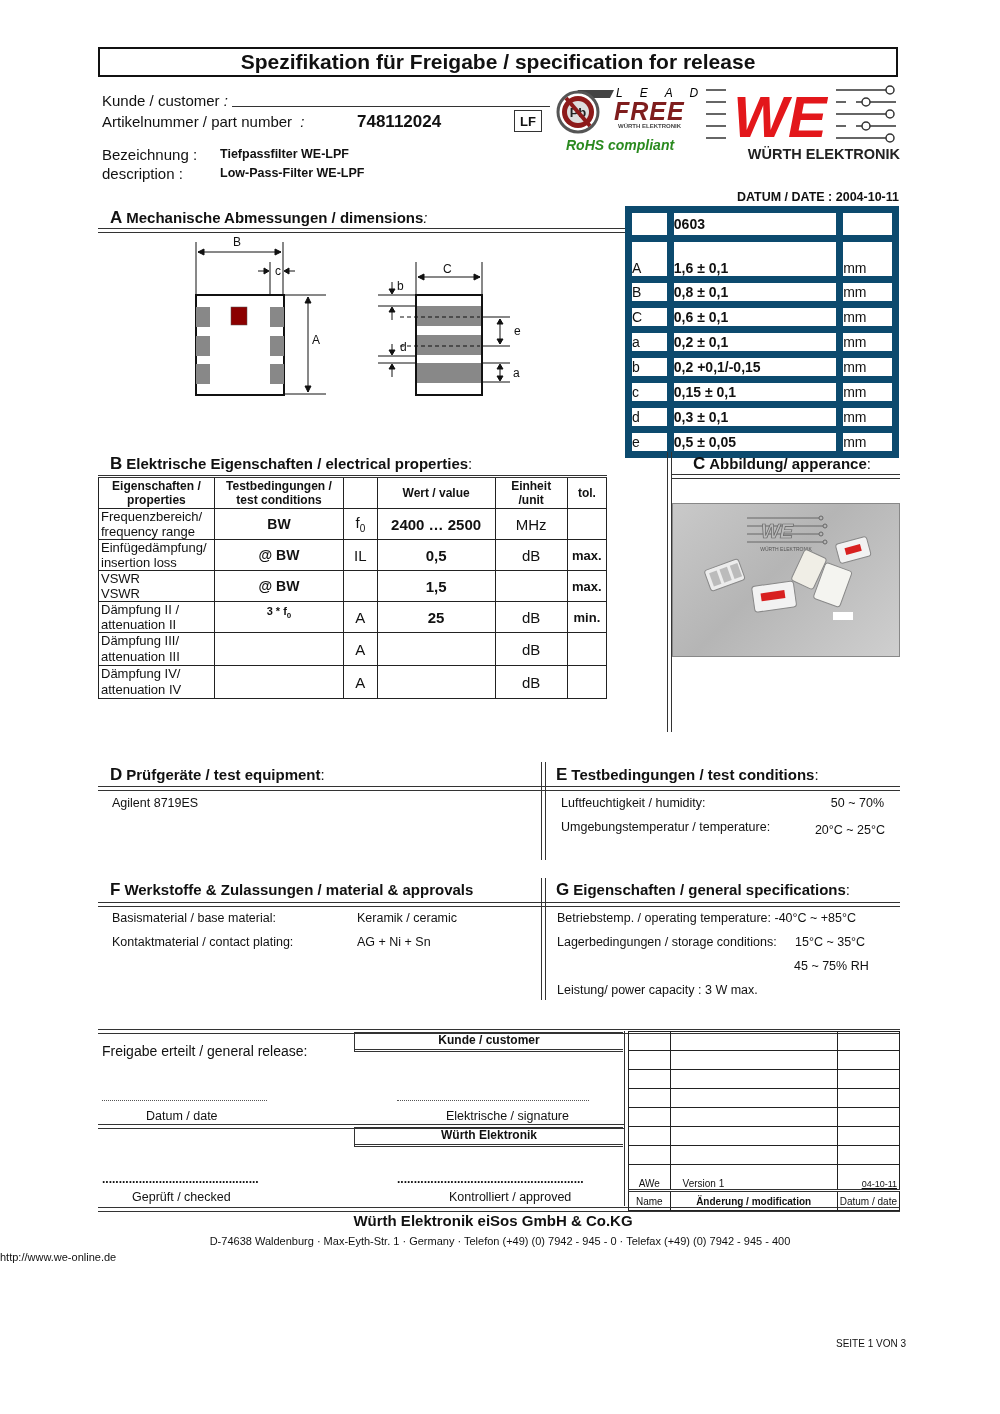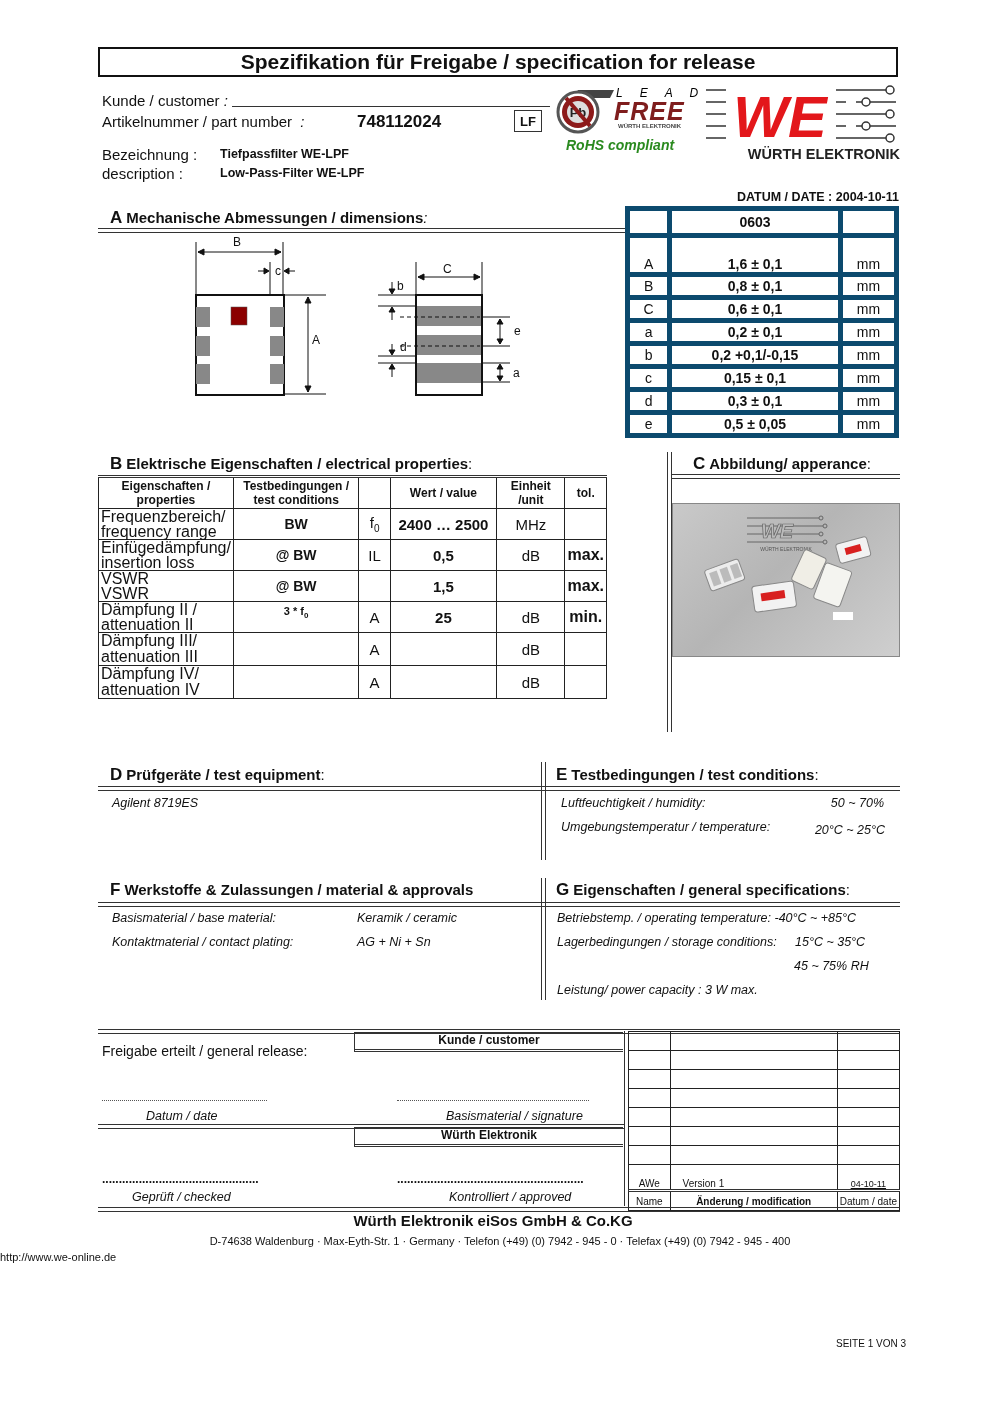--- a/index.html
+++ b/index.html
@@ -5,25 +5,25 @@
   html,body{margin:0;padding:0;background:#fff;}
   body{width:1000px;height:1414px;position:relative;font-family:"Liberation Sans",sans-serif;color:#111;overflow:hidden;}
   .abs{position:absolute;}
   .b{font-weight:bold;}
   .title-box{left:98px;top:47px;width:800px;height:30px;border:2px solid #111;box-sizing:border-box;display:flex;align-items:center;justify-content:center;font-size:21px;font-weight:bold;}
   .lbl{font-size:14px;}
   .sec-title{font-size:15px;font-weight:bold;}
   .sec-letter{font-size:17px;font-weight:bold;margin-right:4px;}
   .dbl{height:3px;border-top:1px solid #333;border-bottom:1px solid #333;}
   table{border-collapse:collapse;}
-  .dim td{border:5px solid #0c4a6e;height:18px;font-size:14px;text-align:center;padding:0;}
-  .el td{border:1px solid #222;font-size:16px;padding:0 2px;}
+  .dim td{border:7px solid #0c4a6e;height:18px;font-size:14px;padding:0;}
+  .el td{border:1px solid #222;font-size:13px;padding:0 2px;}
   .el th{border:1px solid #222;font-size:12px;font-weight:bold;padding:0 2px;}
   .vline{width:3px;border-left:1px solid #333;border-right:1px solid #333;}
-  .small{font-size:12.5px;font-style:italic;}
+  .small{font-size:12.5px;}
   .rev td{border:1px solid #222;height:18px;font-size:10px;padding:0 2px;}
   .dots{border-bottom:1px dotted #555;}
 </style>
 </head>
 <body>
 
 <div class="abs title-box">Spezifikation für Freigabe / specification for release</div>
 
 <div class="abs lbl" style="left:102px;top:92px;font-size:15px;">
   <span>Kunde / customer</span>
@@ -387,21 +387,21 @@
 <div class="abs small" style="left:794px;top:959px;">45 ~ 75% RH</div>
 <div class="abs small" style="left:557px;top:983px;">Leistung/ power capacity :   3 W max.</div>
 
 <div class="abs dbl" style="left:98px;top:1029px;width:802px;"></div>
 <div class="abs" style="left:102px;top:1043px;font-size:14px;">Freigabe erteilt / general release:</div>
 <div class="abs b" style="left:354px;top:1032px;width:268px;height:16px;border:1px solid #333;border-bottom:3px double #333;border-right:none;font-size:12px;text-align:center;">Kunde / customer</div>
 <div class="abs" style="left:354px;top:1032px;width:1px;height:18px;background:#333;"></div>
 <div class="abs dots" style="left:102px;top:1100px;width:165px;"></div>
 <div class="abs dots" style="left:397px;top:1100px;width:192px;"></div>
 <div class="abs small" style="left:146px;top:1109px;">Datum / date</div>
-<div class="abs small" style="left:446px;top:1109px;">Basismaterial / signature</div>
+<div class="abs small" style="left:446px;top:1109px;">Elektrische / signature</div>
 <div class="abs dbl" style="left:98px;top:1124px;width:526px;"></div>
 <div class="abs b" style="left:354px;top:1127px;width:268px;height:16px;border:1px solid #333;border-bottom:3px double #333;border-right:none;font-size:12px;text-align:center;">Würth Elektronik</div>
 <div class="abs b" style="left:102px;top:1172px;font-size:12px;letter-spacing:0px;">...............................................</div>
 <div class="abs b" style="left:397px;top:1172px;font-size:12px;">........................................................</div>
 <div class="abs small" style="left:132px;top:1190px;">Geprüft / checked</div>
 <div class="abs small" style="left:449px;top:1190px;">Kontrolliert / approved</div>
 <div class="abs vline" style="left:624px;top:1031px;height:175px;"></div>
 
 <table class="abs rev" style="left:628px;top:1031px;width:272px;">
   <colgroup>
@@ -441,21 +441,21 @@
         <td></td>
       </tr>
   <tr>
         <td></td>
         <td></td>
         <td></td>
       </tr>
   <tr style="border-bottom:3px double #333;">
     <td style="height:24px;vertical-align:bottom;text-align:center;">AWe</td>
     <td style="vertical-align:bottom;padding-left:12px;">Version 1</td>
-    <td style="vertical-align:bottom;text-align:center;font-size:9px;text-decoration:underline;">04-10-11</td>
+    <td style="vertical-align:bottom;text-align:right;font-size:9px;text-decoration:underline;">04-10-11</td>
   </tr>
   <tr>
     <td style="text-align:center;">Name</td>
     <td class="b" style="text-align:center;">Änderung / modification</td>
     <td style="text-align:center;white-space:nowrap;">Datum / date</td>
   </tr>
 </tbody>
   </table>
 <div class="abs dbl" style="left:98px;top:1207px;width:802px;"></div>
 

